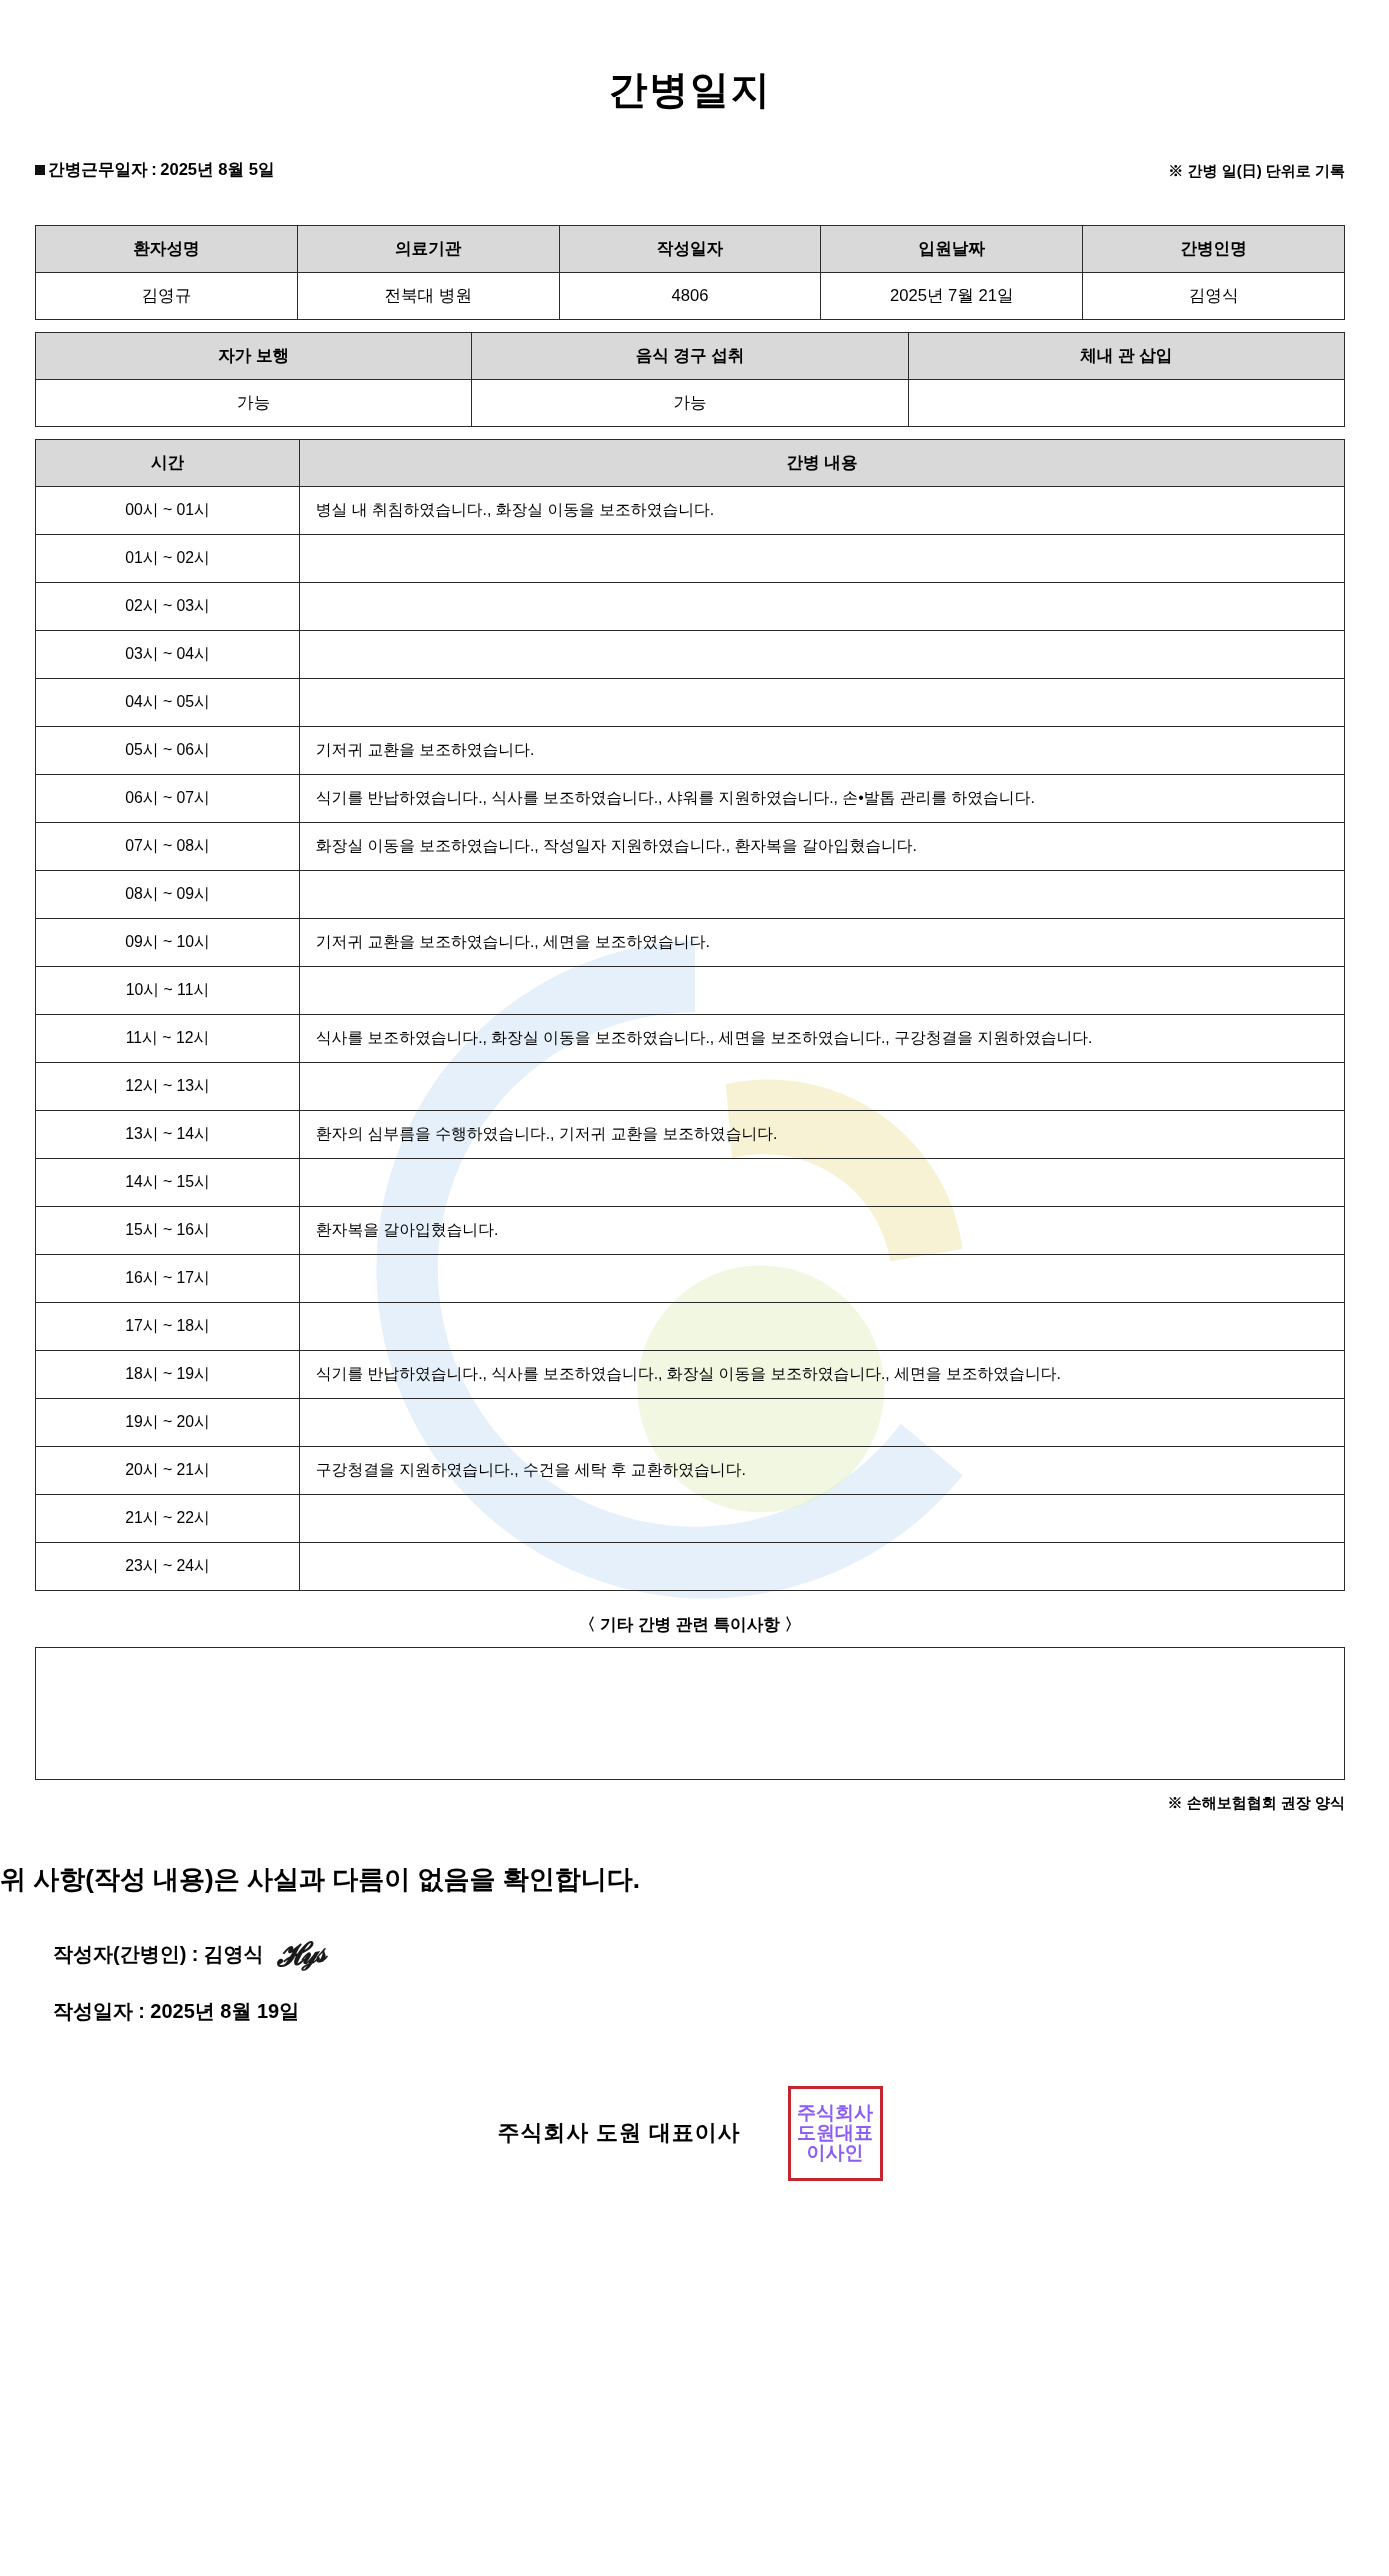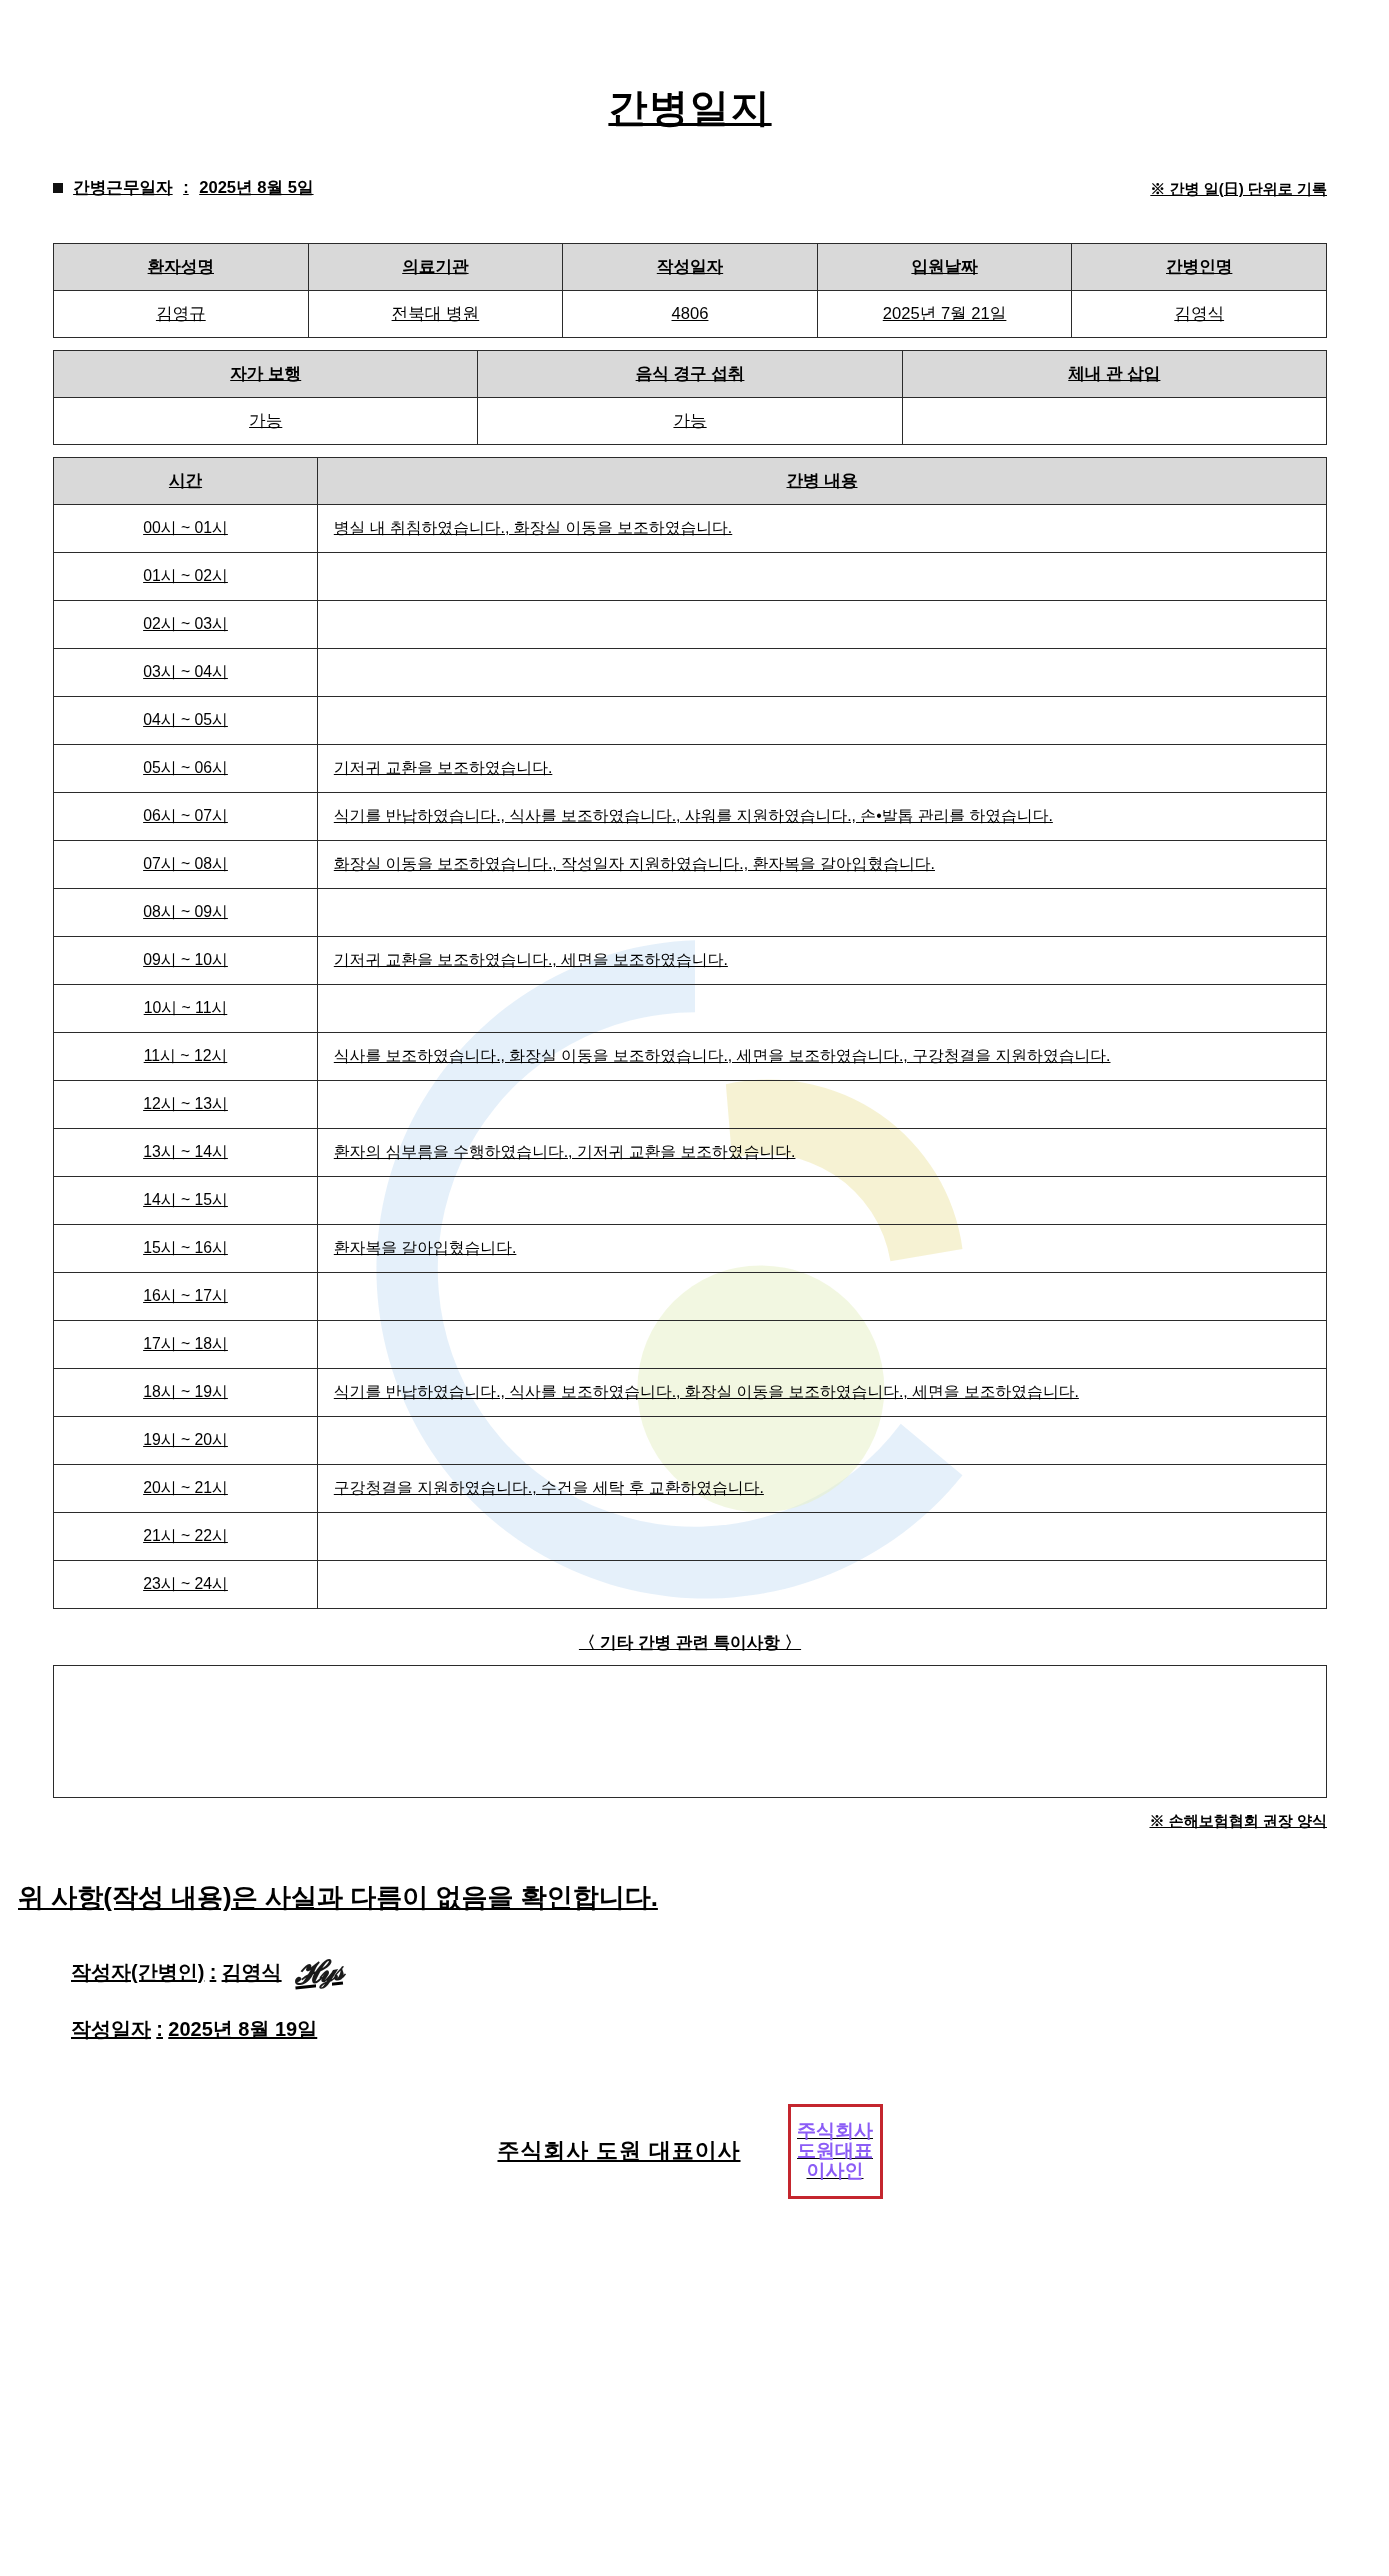--- a/index.html
+++ b/index.html
@@ -23,43 +23,41 @@
     transform: translateX(-50%);
     width: 823px;
     height: 823px;
     z-index: 0;
     pointer-events: none;
   }
   .page {
     position: relative;
     z-index: 2;
     width: 1380px;
-    padding: 18px;
+    padding: 0;
     box-sizing: border-box;
-    text-decoration: underline;
   }
   .doc-title {
     text-align: center;
     font-size: 39px;
     font-weight: bold;
     letter-spacing: 1.8px;
     padding-top: 63px;
     padding-bottom: 8.8px;
   }
   .meta-row {
     display: flex;
     justify-content: space-between;
     align-items: flex-end;
     margin: 33px 35px 10.5px 35px;
     font-size: 16.6px;
   }
   .meta-left {
     display: flex;
     align-items: center;
-    gap: 7px;
     font-weight: bold;
   }
   .sq {
     display: inline-block;
     width: 9.6px;
     height: 9.6px;
     background: #111;
     margin-right: 3.5px;
   }
   .meta-left .label { font-weight: bold; }

